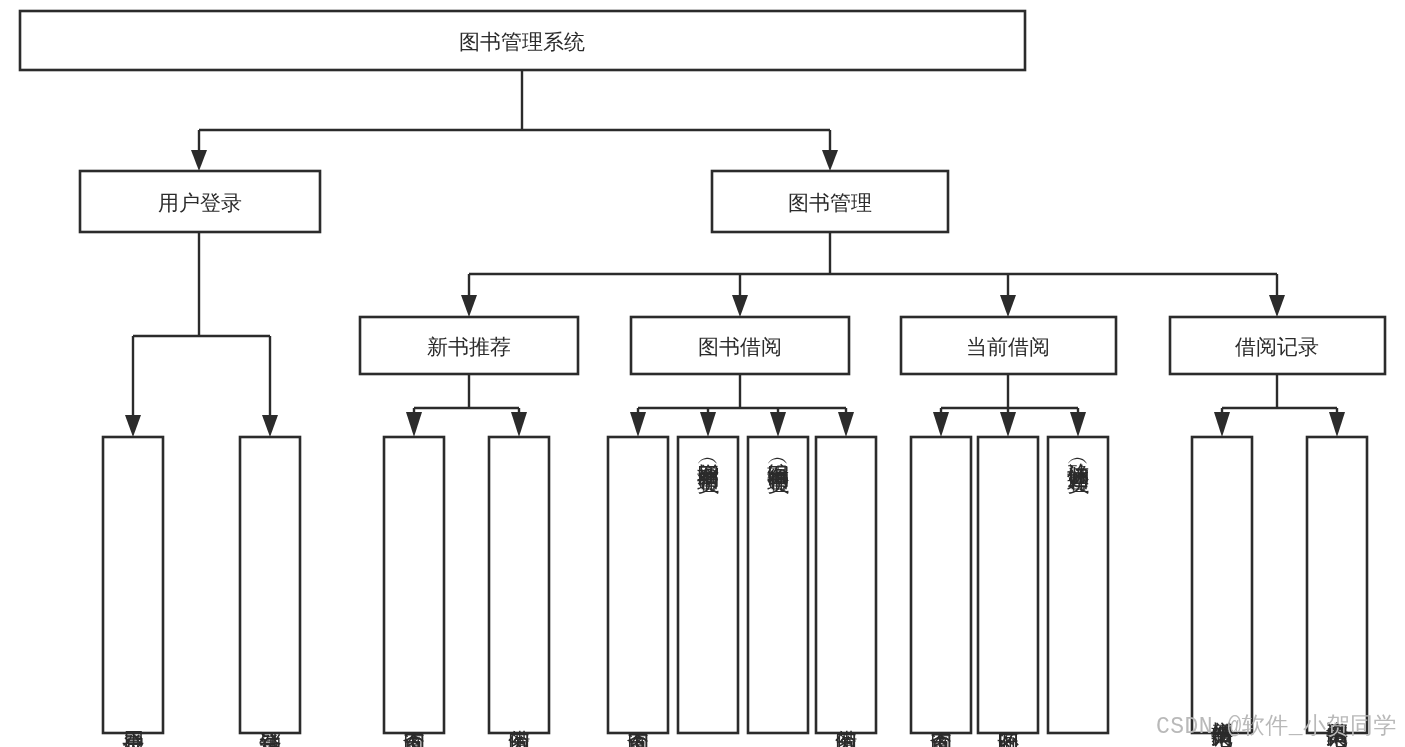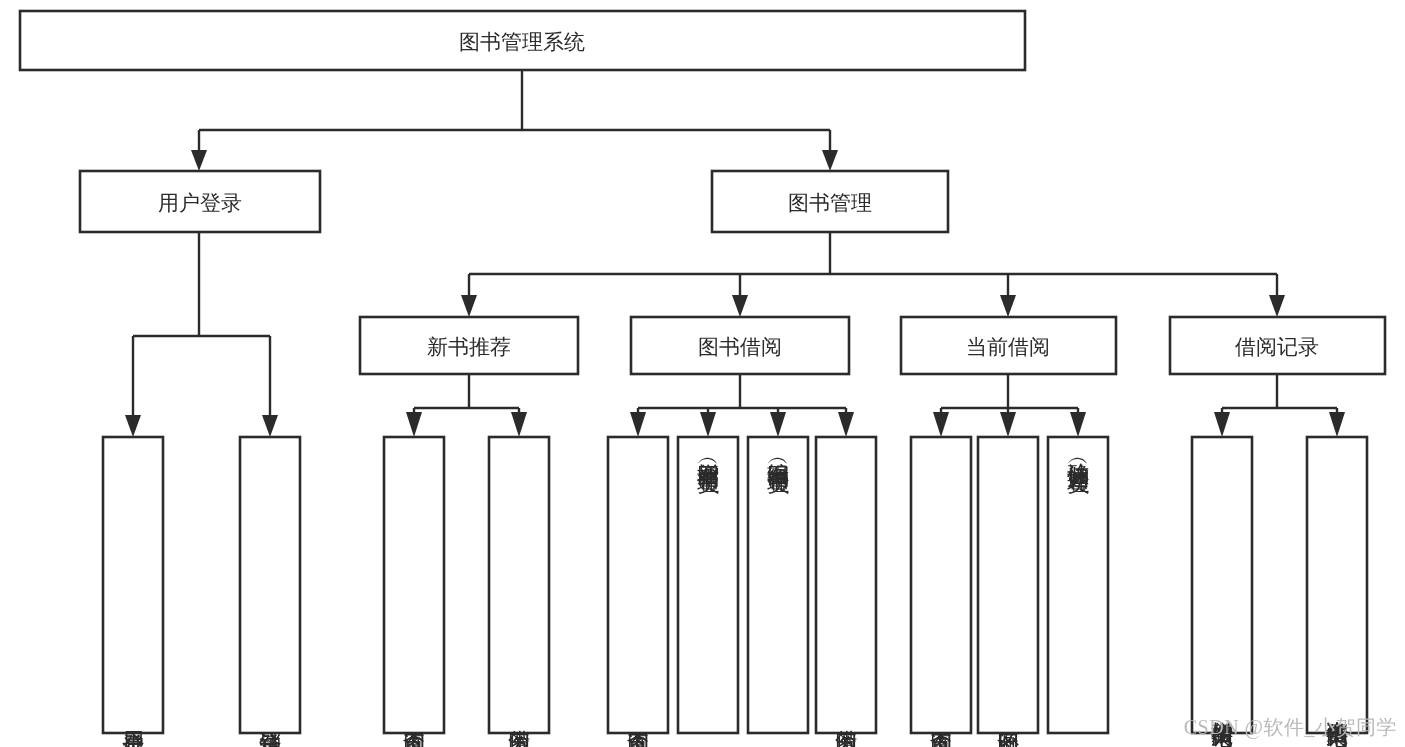--- a/index.html
+++ b/index.html
@@ -68,22 +68,22 @@
   .node-label-v.anchor-bottom {
     justify-content: flex-end;
   }
   .node-label-v.anchor-top {
     justify-content: flex-start;
   }
   .watermark {
     position: absolute;
     right: 8px;
     bottom: 6px;
-    font-family: Liberation Serif, serif;
-    font-size: 20px;
+    font-family: Liberation Mono, monospace;
+    font-size: 23px;
     color: #b9b9b9;
     letter-spacing: 0.5px;
     white-space: nowrap;
     pointer-events: none;
   }
 </style>
 </head>
 <body>
 
 <div id="diagram-root">

